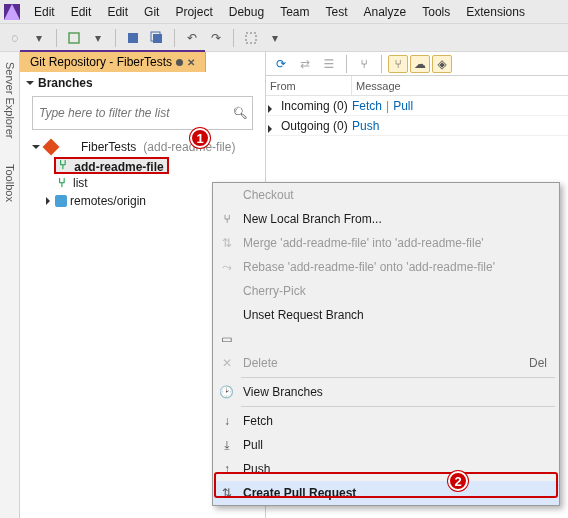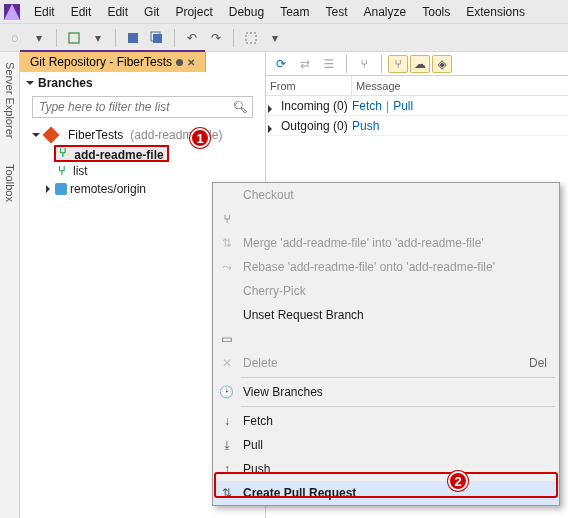--- a/index.html
+++ b/index.html
@@ -16,21 +16,21 @@
 .side-tab{writing-mode:vertical-lr;font-size:11px;padding:4px 2px}
 .main{position:absolute;left:20px;top:52px;right:0;bottom:0;display:flex}
 .repo-panel{flex:0 0 246px;display:flex;flex-direction:column;border-right:1px solid #d0d0d0;background:#fff}
 .panel-tab{display:flex;align-items:center;background:#fff}
 .tab-chip{background:var(--tab-sel);color:#000;padding:3px 10px;display:flex;align-items:center;gap:4px;border-right:1px solid #d6a94c;position:relative}
 .tab-chip:before{content:'';position:absolute;left:0;right:0;top:-2px;height:2px;background:var(--accent)}
 .tab-pin{width:7px;height:7px;border-radius:50%;background:#555;display:inline-block}
 .tab-x{font-weight:bold;color:#555;font-size:10px}
 .branches-head{display:flex;align-items:center;padding:4px 6px 2px 6px;font-size:12px}
 .col-arrow{display:inline-block;width:0;height:0;border-top:4px solid #333;border-left:4px solid transparent;border-right:4px solid transparent;margin-right:4px}
-.filter-wrap{display:flex;align-items:center;border:1px solid #c5c5c5;margin:4px 12px;height:22px;padding:0 4px;background:#fff;position:relative}
+.filter-wrap{display:flex;align-items:center;border:1px solid #c5c5c5;margin:4px 12px;height:34px;padding:0 4px;background:#fff;position:relative}
 .filter-input{flex:1;border:none;outline:none;font-size:12px;font-style:italic;color:#767676;background:transparent}
 .filter-search{font-size:12px;color:#333}
 .tree{padding:4px 0 0 12px;font-size:12px}
 .tree-row{display:flex;align-items:center;height:18px;gap:3px;white-space:nowrap}
 .arw{width:0;height:0;display:inline-block;}
 .arw.dn{border-top:4px solid #333;border-left:4px solid transparent;border-right:4px solid transparent;margin-right:2px}
 .arw.rt{border-left:4px solid #333;border-top:4px solid transparent;border-bottom:4px solid transparent;margin-right:2px}
 .ic-repo{width:12px;height:12px;display:inline-block;background:#e04b1a;transform:rotate(45deg)}
 .ic-branch{display:inline-block;width:12px;height:12px;position:relative;color:#1b9e4b}
 .ic-branch:before{content:'⑂';position:absolute;left:0;top:-2px;font-size:13px;font-weight:bold}
@@ -139,21 +139,21 @@
 
     <div class="filter-wrap">
       <input class="filter-input" placeholder="Type here to filter the list" style="">
       <span class="filter-search">🔍︎</span>
     </div>
 
     <div class="tree">
       <div class="tree-row">
         <span class="arw dn"></span>
         <span class="ic-repo"></span>
-        <span style="margin-left:8px">FiberTests</span>
+        <span style="margin-left:21px">FiberTests</span>
         <span class="muted" style="margin-left:4px">(add-readme-file)</span>
       </div>
       <div class="tree-row" style="padding-left:22px">
         <span class="sel" style="border-width:2px;border-color:#c00">
           <span class="ic-branch"></span>
           <b>add-readme-file</b>
         </span>
       </div>
       <div class="tree-row" style="padding-left:26px">
         <span class="ic-branch"></span>
@@ -204,20 +204,21 @@
 
 <div class="callout co1">1</div>
 
 <div class="context">
   <div class="ci disabled">
       <div class="icn"></div>
       <div class="txt">Checkout</div>
     </div>
   <div class="ci">
       <div class="icn">⑂</div>
+      <div class="txt">New Local Branch From...</div>
     </div>
   <div class="ci disabled">
       <div class="icn">⇅</div>
       <div class="txt">Merge 'add-readme-file' into 'add-readme-file'</div>
     </div>
   <div class="ci disabled">
       <div class="icn">⤳</div>
       <div class="txt">Rebase 'add-readme-file' onto 'add-readme-file'</div>
     </div>
   <div class="ci disabled">

